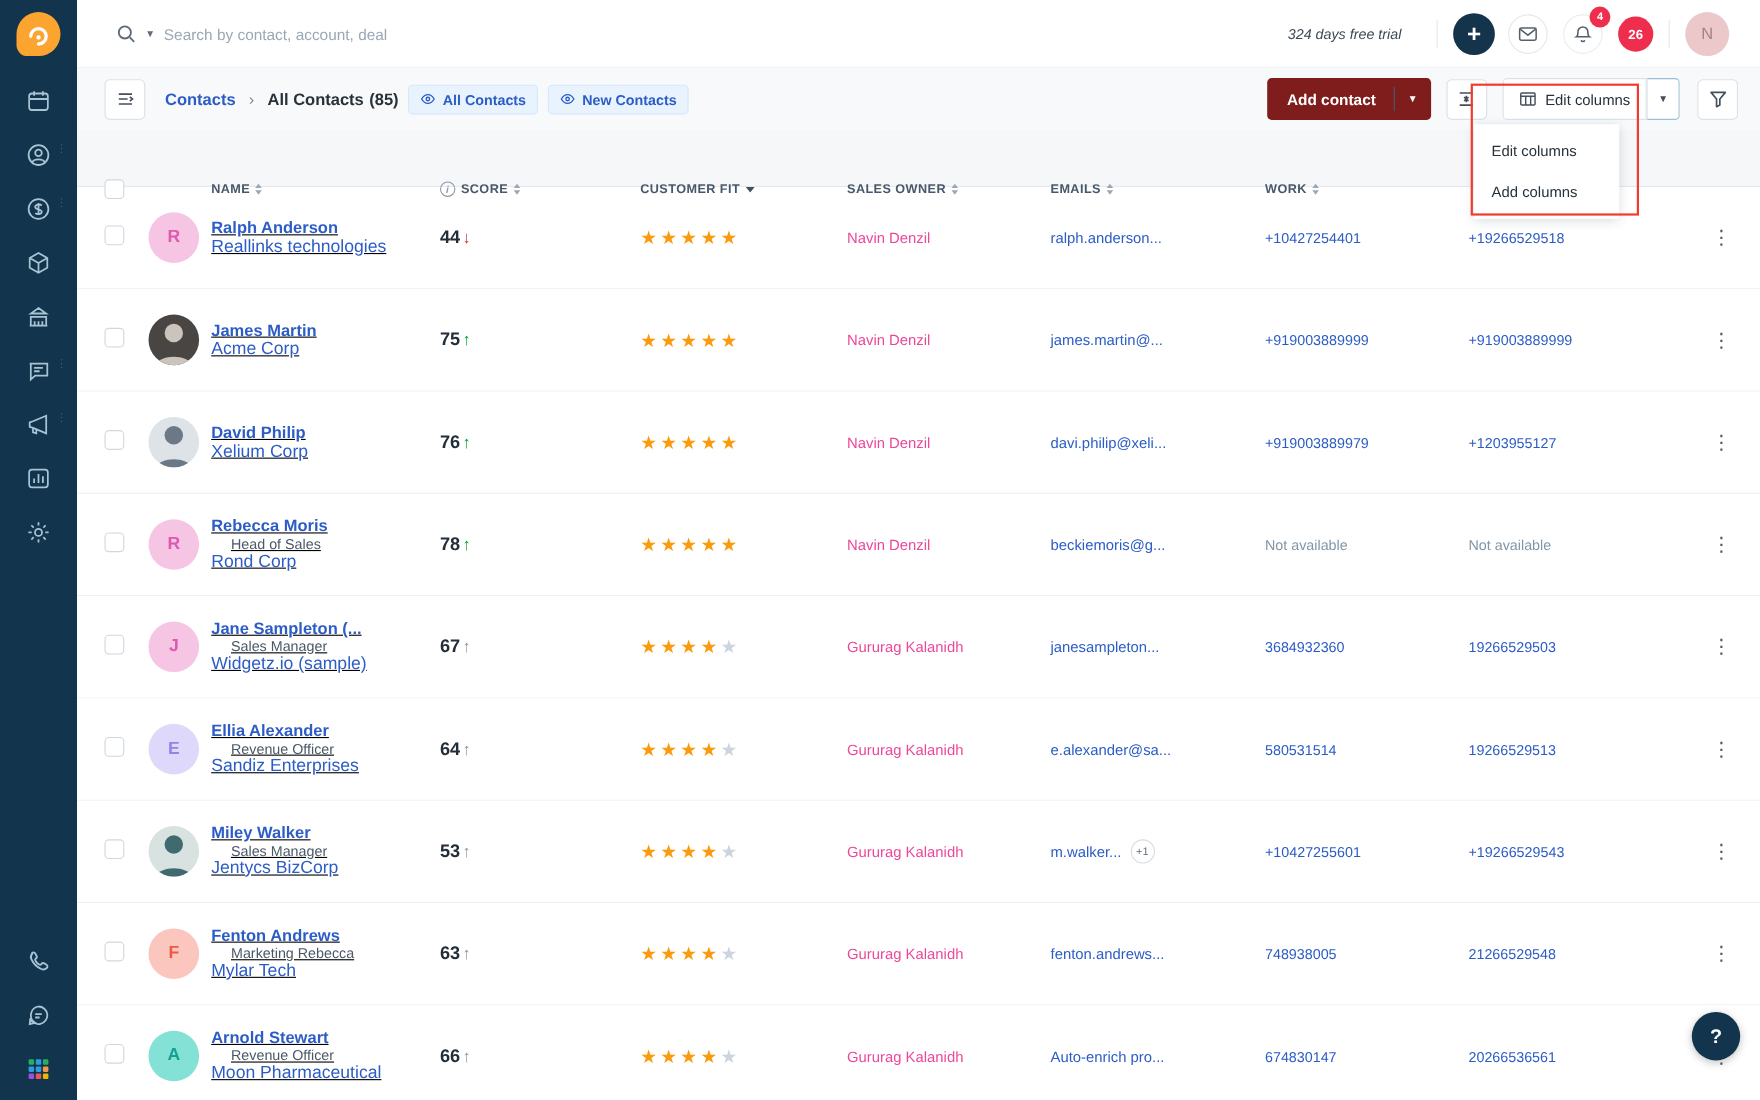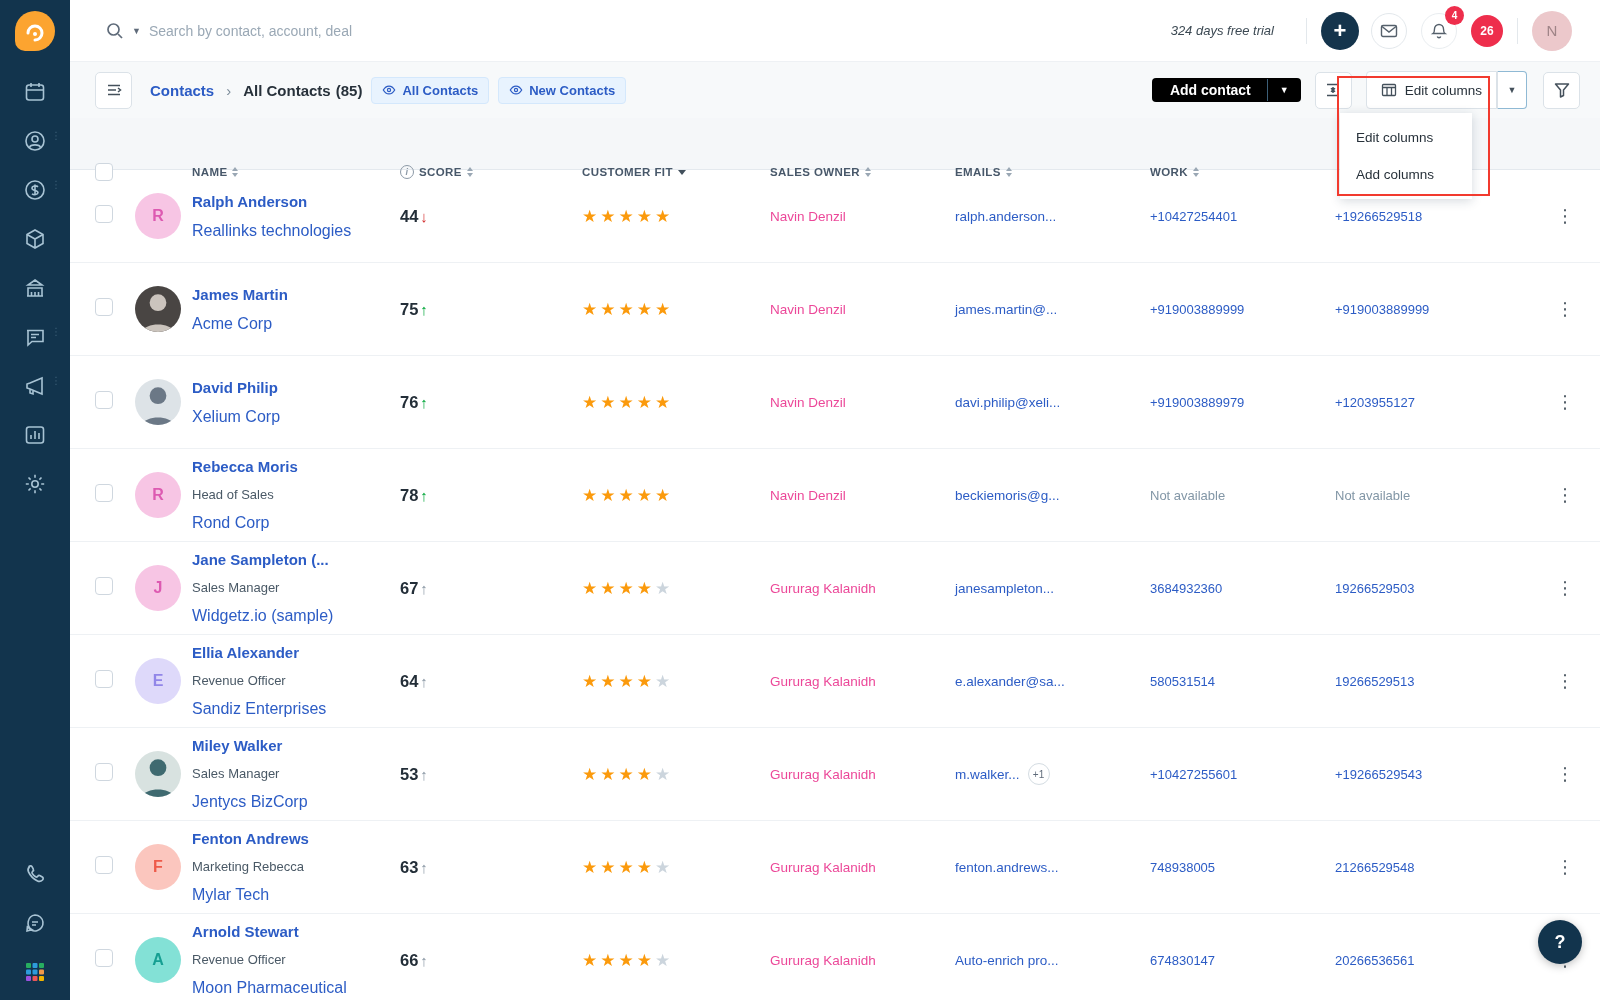--- a/index.html
+++ b/index.html
@@ -40,21 +40,21 @@
   
   .toolbar { height:56px; background:#f7f9fa; display:flex; align-items:center; padding:0 20px 0 25px; }
   .icon-btn { width:37px; height:37px; background:#fff; border:1px solid #dbe2e8; border-radius:5px; display:flex; align-items:center; justify-content:center; cursor:pointer; flex-shrink:0; }
   .crumb-link { color:#2c5cc5; font-size:15px; font-weight:bold; margin-left:18px; cursor:pointer; text-decoration:none; }
   .crumb-sep { color:#7b8b99; font-size:15px; margin:0 12px; }
   .crumb-cur { color:#27313a; font-size:15px; font-weight:bold; }
   .crumb-count { color:#27313a; font-size:15px; font-weight:bold; margin-left:5px; }
   .chip { display:flex; align-items:center; gap:6px; background:#e8f3fe; border:1px solid #d4e8fc; border-radius:4px; padding:5px 10px; color:#2c5cc5; font-size:13px; font-weight:bold; margin-left:9px; cursor:pointer; white-space:nowrap; }
   .chip:first-of-type { margin-left:24px; }
   .tool-spacer { flex:1; }
-  .add-contact { height:24px; background:#000000; border-radius:4px; display:flex; align-items:center; color:#fff; font-size:14px; font-weight:bold; cursor:pointer; }
+  .add-contact { height:38px; background:#7f1d1d; border-radius:4px; display:flex; align-items:center; color:#fff; font-size:14px; font-weight:bold; cursor:pointer; }
   .add-contact .lbl { padding:0 16px 0 18px; }
   .add-contact .split { width:1px; height:22px; background:#3c5f78; }
   .add-contact .caret { padding:0 12px; font-size:9px; }
   .caret-glyph { font-size:9px; color:#44505b; }
   .editcols-group { display:flex; margin-left:14px; }
   .editcols-main { height:38px; background:#fff; border:1px solid #dbe2e8; border-radius:4px 0 0 4px; display:flex; align-items:center; gap:8px; padding:0 14px; font-size:13.5px; color:#27313a; cursor:pointer; }
   .editcols-caret { width:30px; height:38px; background:#fff; border:1px solid #8fb9d4; border-left:1px solid #dbe2e8; border-radius:0 4px 4px 0; display:flex; align-items:center; justify-content:center; cursor:pointer; }
   .funnel-btn { margin-left:16px; }
   .toolbar .icon-btn.sliders { margin-left:14px; }
 
@@ -72,23 +72,23 @@
   .sort .up { border-bottom:4px solid #9aa7b4; }
   .sort .dn { border-top:4px solid #9aa7b4; }
   .sort-desc { width:0; height:0; border-left:4px solid transparent; border-right:4px solid transparent; border-top:5px solid #42505c; }
   .info-i { width:14px; height:14px; border:1px solid #8d9aa7; border-radius:50%; color:#8d9aa7; font-size:9px; font-style:italic; font-weight:bold; display:inline-flex; align-items:center; justify-content:center; }
 
   .tbody { background:#fff; }
   .row { height:93px; border-bottom:1px solid #eef1f4; background:#fff; }
   .checkbox { width:18px; height:18px; border:1.5px solid #cfd7df; border-radius:4px; background:#fff; display:inline-block; cursor:pointer; }
   .avatar { width:46px; height:46px; border-radius:50%; display:flex; align-items:center; justify-content:center; font-size:16px; font-weight:bold; overflow:hidden; }
   .avatar svg { width:46px; height:46px; }
-  .c-name { display:flex; flex-direction:column; gap:12px; }
+  .c-name { display:flex; flex-direction:column; gap:0;text-decoration:underline; }
   .nm { color:#2c5cc5; font-size:15px; font-weight:bold; text-decoration:none; cursor:pointer; }
-  .ttl { color:#4a5966; font-size:13px; }
+  .ttl { color:#4a5966; font-size:13px;margin-left:18px; }
   .cmp { color:#2c5cc5; font-size:16px; text-decoration:none; cursor:pointer; }
   .c-score { display:flex; align-items:center; gap:2px; }
   .sc { font-size:16.5px; font-weight:bold; color:#232e38; }
   .tr { font-size:15px; font-weight:bold; }
   .tr.down { color:#d32f2f; }
   .tr.up { color:#00a638; }
   .tr.up-gray { color:#8b98a5; }
   .st { font-size:17px; letter-spacing:3px; }
   .st.on { color:#fb9a0c; }
   .st.off { color:#ccd5dd; }

